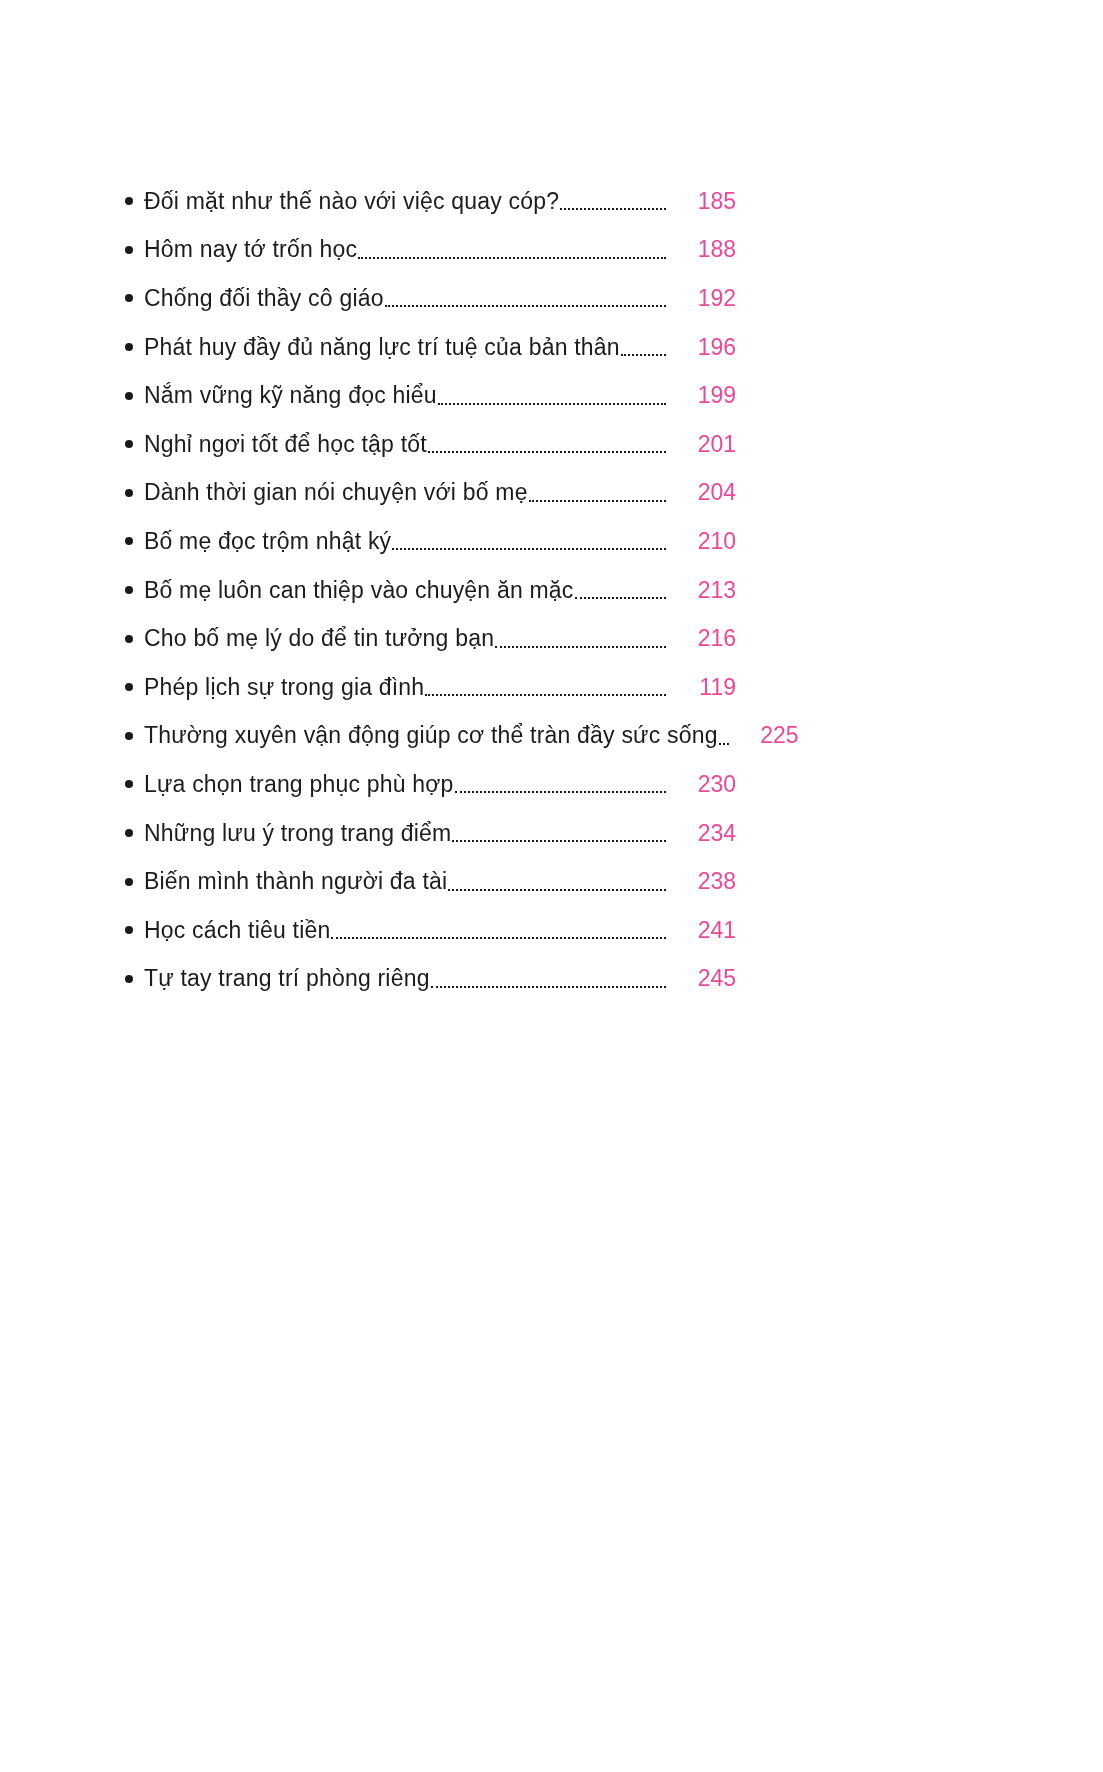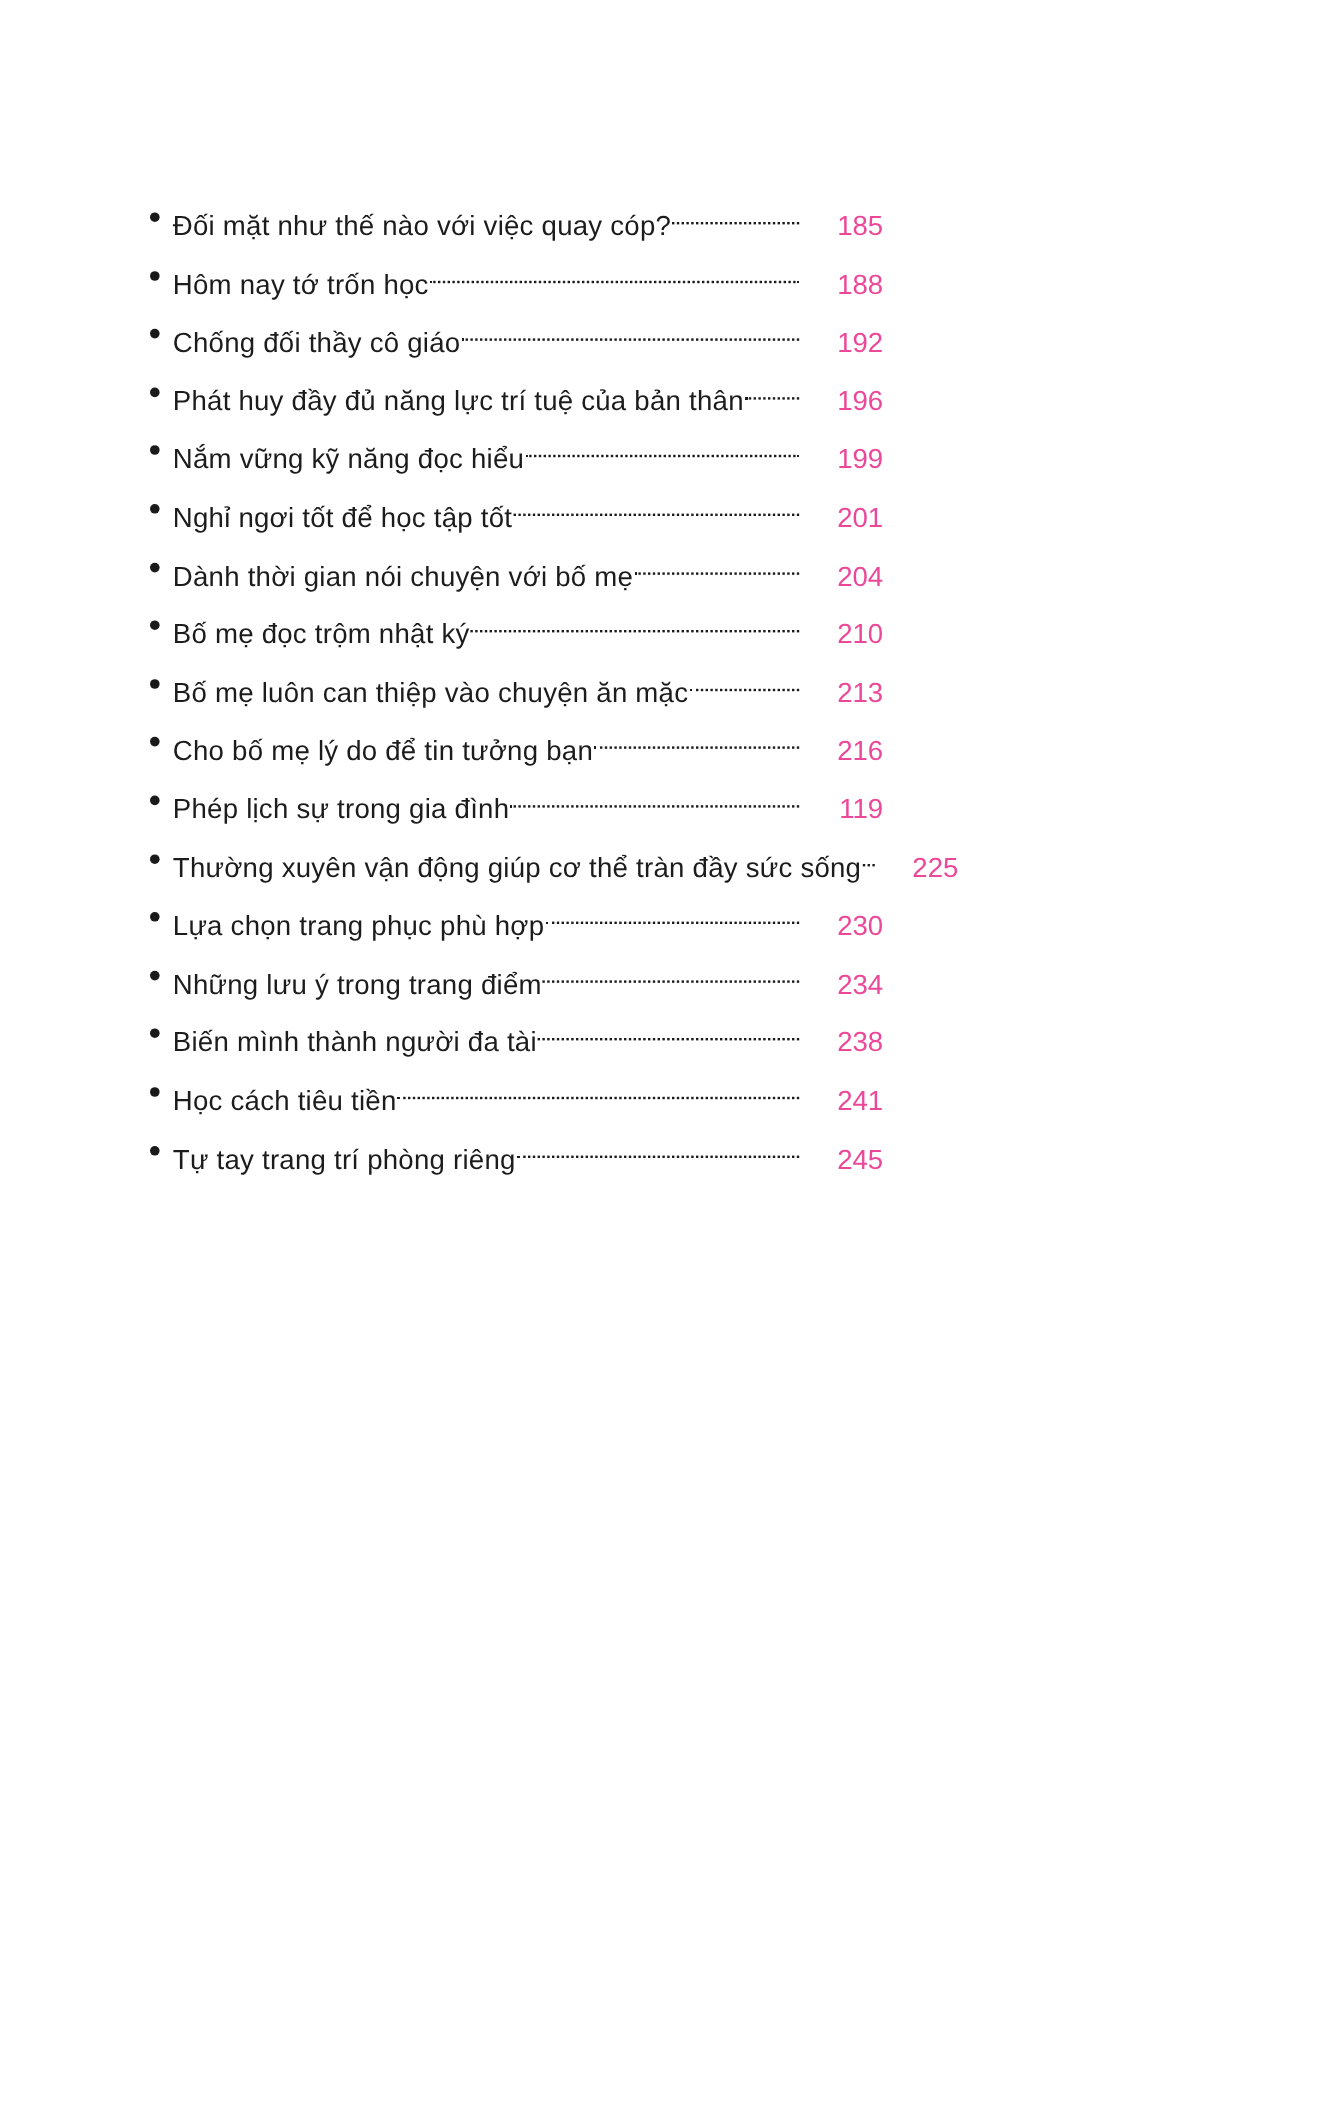--- a/index.html
+++ b/index.html
@@ -33,21 +33,21 @@
   }
   
   .toc{
     position:absolute;
     top:177px;
     left:125px;
     right:151px;
   }
   .toc-row{
     display:flex;
-    align-items:flex-start;
+    align-items:center;
     height:48.6px;
   }
   .bullet{
     width:8px;
     height:8px;
     border-radius:50%;
     background:#1a1a1a;
     flex:0 0 auto;
     margin-right:11px;
   }

